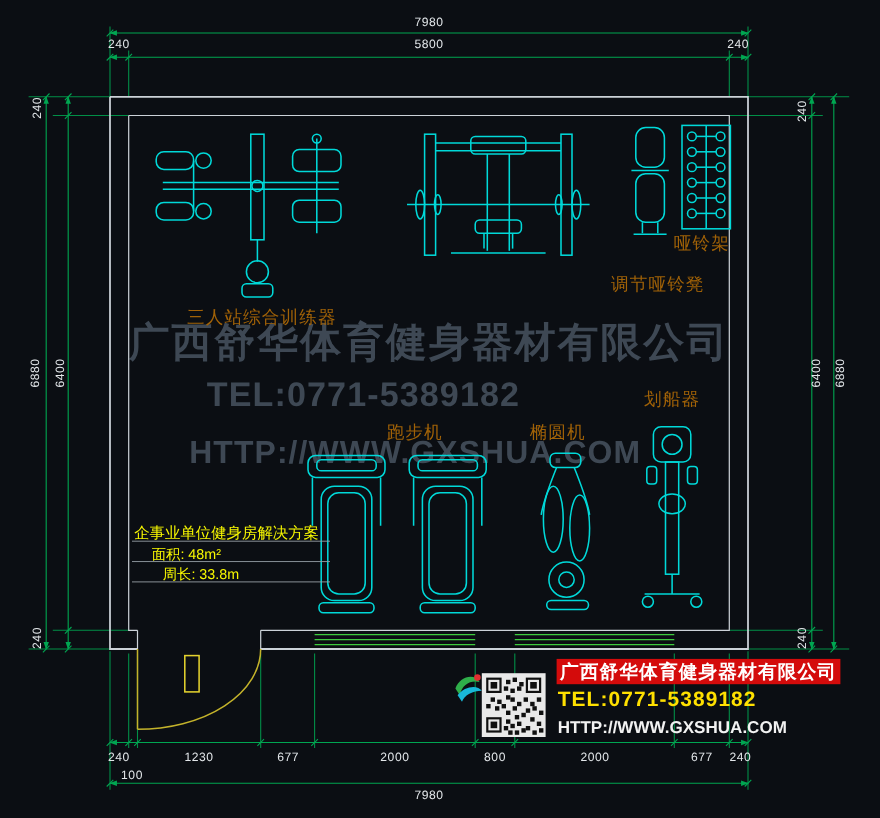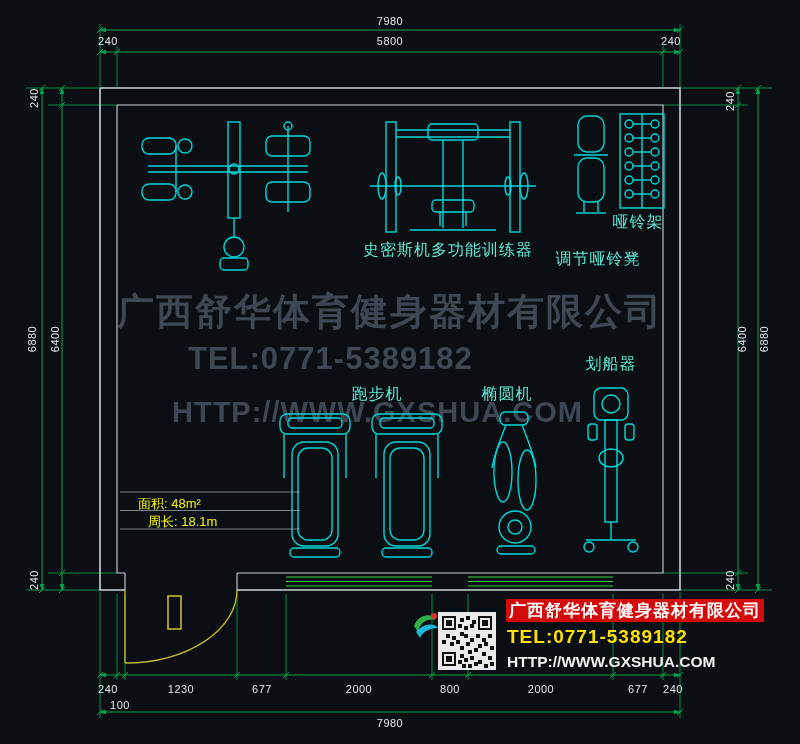--- a/index.html
+++ b/index.html
@@ -3,21 +3,21 @@
 <meta charset="utf-8">
 <style>
   * { margin:0; padding:0; box-sizing:border-box; }
   html,body { width:800px; height:744px; background:#06080b; }
   body { font-family:"Liberation Sans", sans-serif; }
   .canvas { position:relative; width:800px; height:744px; background:#0b0e13; overflow:hidden; }
   .layer { position:absolute; left:0; top:0; width:800px; height:744px; }
   .txt { position:absolute; white-space:nowrap; }
   .dim { color:#e3e7ea; font-size:11px; letter-spacing:.5px; transform:translate(-50%,-50%); }
   .dim.v { transform:translate(-50%,-50%) rotate(-90deg); }
-  .eq-label { color:#5eead4; font-size:16px; letter-spacing:1px; transform:translate(-50%,-50%); }
+  .eq-label { color:#a16207; font-size:16px; letter-spacing:1px; transform:translate(-50%,-50%); }
   .info { color:#f8f800; font-size:13px; }
   .info-title { font-size:14px; }
   .wm { color:#414c58; font-weight:bold; opacity:.95; }
   .wm-company { font-size:37px; letter-spacing:2px; transform:translate(-50%,-50%); }
   .wm-tel { font-size:31px; letter-spacing:1px; }
   .wm-web { font-size:29px; letter-spacing:1px; }
   .footer-banner { width:258px; height:23px; background:#d40b0b; display:flex; align-items:center; justify-content:center; }
   .footer-banner span { color:#ffffff; font-size:17px; font-weight:bold; letter-spacing:1px; }
   .footer-tel { color:#ffe000; font-size:19px; font-weight:bold; letter-spacing:1px; }
   .footer-web { color:#f2f2f2; font-size:15.5px; font-weight:bold; }
@@ -276,29 +276,30 @@
   <div class="txt dim" style="left:181px;top:689px">1230</div>
   <div class="txt dim" style="left:262px;top:689px">677</div>
   <div class="txt dim" style="left:359px;top:689px">2000</div>
   <div class="txt dim" style="left:450px;top:689px">800</div>
   <div class="txt dim" style="left:541px;top:689px">2000</div>
   <div class="txt dim" style="left:638px;top:689px">677</div>
   <div class="txt dim" style="left:673px;top:689px">240</div>
   <div class="txt dim" style="left:120px;top:705px">100</div>
   <div class="txt dim" style="left:390px;top:723px">7980</div>
 
-  <div class="txt eq-label" style="left:448px;top:250px">史密斯机多功能训练器</div>
+  <div class="txt eq-label" style="left:238px;top:289px">三人站综合训练器</div>
   <div class="txt eq-label" style="left:638px;top:222px">哑铃架</div>
   <div class="txt eq-label" style="left:598px;top:259px">调节哑铃凳</div>
   <div class="txt eq-label" style="left:377px;top:394px">跑步机</div>
   <div class="txt eq-label" style="left:507px;top:394px">椭圆机</div>
   <div class="txt eq-label" style="left:611px;top:364px">划船器</div>
 
+  <div class="txt info info-title" style="left:122px;top:476px">企事业单位健身房解决方案</div>
   <div class="txt info" style="left:138px;top:495px">面积: 48m²</div>
-  <div class="txt info" style="left:148px;top:513px">周长: 18.1m</div>
+  <div class="txt info" style="left:148px;top:513px">周长: 33.8m</div>
 
   <div class="txt footer-banner" style="left:506px;top:599px">
     <span>广西舒华体育健身器材有限公司</span>
   </div>
   <div class="txt footer-tel" style="left:507px;top:626px">TEL:0771-5389182</div>
   <div class="txt footer-web" style="left:507px;top:653px">HTTP://WWW.GXSHUA.COM</div>
 
 </div>
 
 </body></html>

